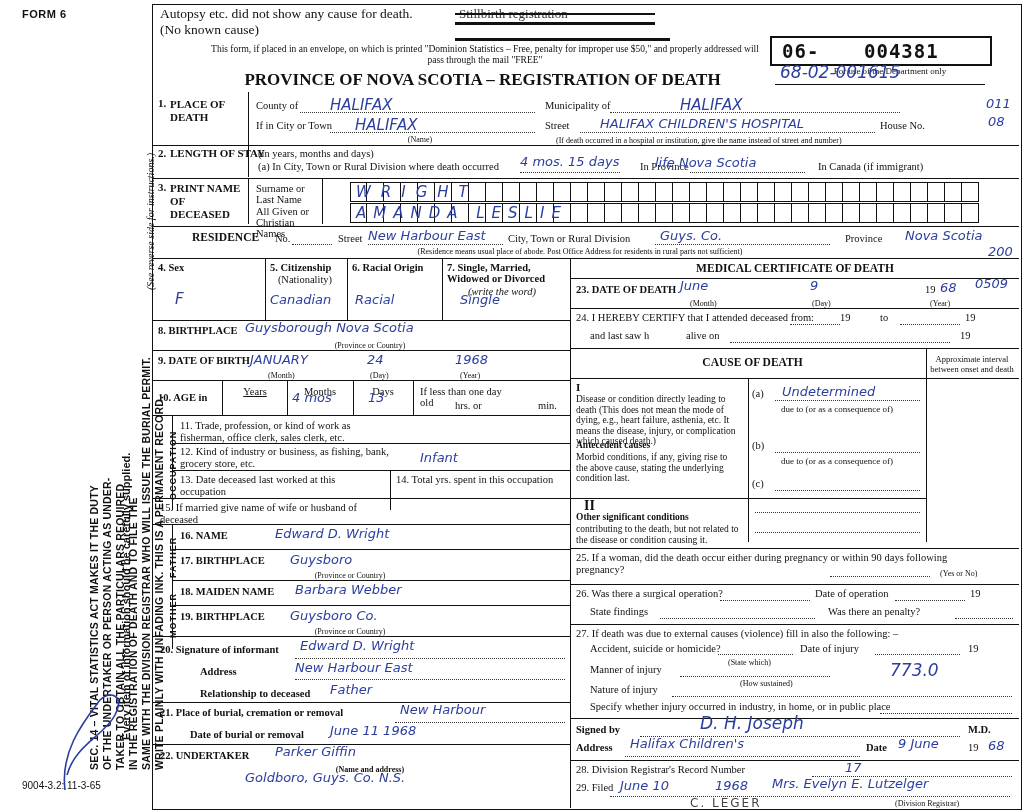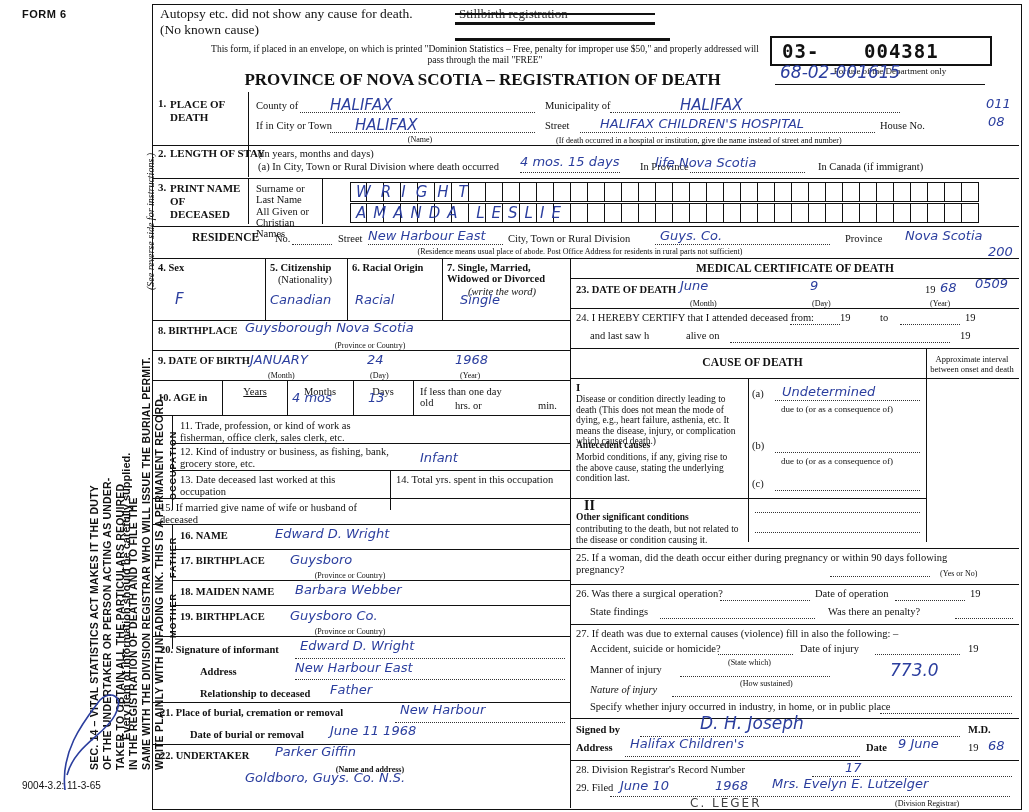--- a/index.html
+++ b/index.html
@@ -74,21 +74,21 @@
   <div class="strike" style="left:455px;top:22px;width:200px;height:3px;"></div>
   <div class="strike" style="left:455px;top:38px;width:215px;height:3px;"></div>
   <div class="lbl" style="left:160px;top:24px;font-size:13.5px;">(No known cause)</div>
 
   <div class="lbl ctr" style="left:205px;top:44px;width:560px;font-size:9.5px;line-height:11px;">This form, if placed in an envelope, on which is printed "Dominion Statistics – Free, penalty for improper use $50," and properly addressed will pass through the mail "FREE"</div>
 
   <div class="title" style="left:190px;top:70px;width:585px;font-size:17px;">PROVINCE OF NOVA SCOTIA – REGISTRATION OF DEATH</div>
   <div class="lbl ctr" style="left:790px;top:66px;width:200px;font-size:9px;">For use of the Department only</div>
 
   <div class="certnum">
-    <span>03-</span>
+    <span>06-</span>
     <span class="b">004381</span>
   </div>
   <div class="hw l" style="left:780px;top:62px;font-size:17px;">68-02-001615</div>
   <div class="line hline" style="left:775px;top:84px;width:210px;"></div>
 
   <div class="hw m" style="left:986px;top:96px;">011</div>
   <div class="hw m" style="left:988px;top:114px;">08</div>
 
   <div class="lbl bold" style="left:158px;top:98px;font-size:11px;">1.</div>
   <div class="lbl bold" style="left:170px;top:98px;font-size:11px;line-height:13px;width:55px;">PLACE OF DEATH</div>
@@ -419,21 +419,21 @@
   <div class="lbl" style="left:590px;top:643px;">Accident, suicide or homicide?</div>
   <div class="dotline" style="left:718px;top:654px;width:75px;"></div>
   <div class="lbl" style="left:800px;top:643px;">Date of injury</div>
   <div class="dotline" style="left:875px;top:654px;width:85px;"></div>
   <div class="lbl" style="left:968px;top:643px;">19</div>
   <div class="lbl tiny" style="left:728px;top:657px;">(State which)</div>
   <div class="lbl" style="left:590px;top:664px;">Manner of injury</div>
   <div class="dotline" style="left:680px;top:676px;width:150px;"></div>
   <div class="lbl tiny" style="left:740px;top:678px;">(How sustained)</div>
   <div class="hw l" style="left:890px;top:660px;font-size:17px;">773.0</div>
-  <div class="lbl" style="left:590px;top:684px;font-style:italic;">Nature of injury</div>
+  <div class="lbl" style="left:590px;top:684px;">Nature of injury</div>
   <div class="dotline" style="left:672px;top:696px;width:340px;"></div>
   <div class="lbl" style="left:590px;top:701px;">Specify whether injury occurred in industry, in home, or in public place</div>
   <div class="dotline" style="left:880px;top:713px;width:132px;"></div>
   <div class="line hline" style="left:570px;top:718px;width:449px;"></div>
 
   <div class="lbl bold" style="left:576px;top:724px;">Signed by</div>
   <div class="hw l" style="left:700px;top:713px;font-size:17px;">D. H. Joseph</div>
   <div class="dotline" style="left:640px;top:736px;width:320px;"></div>
   <div class="lbl bold" style="left:968px;top:724px;">M.D.</div>
 

